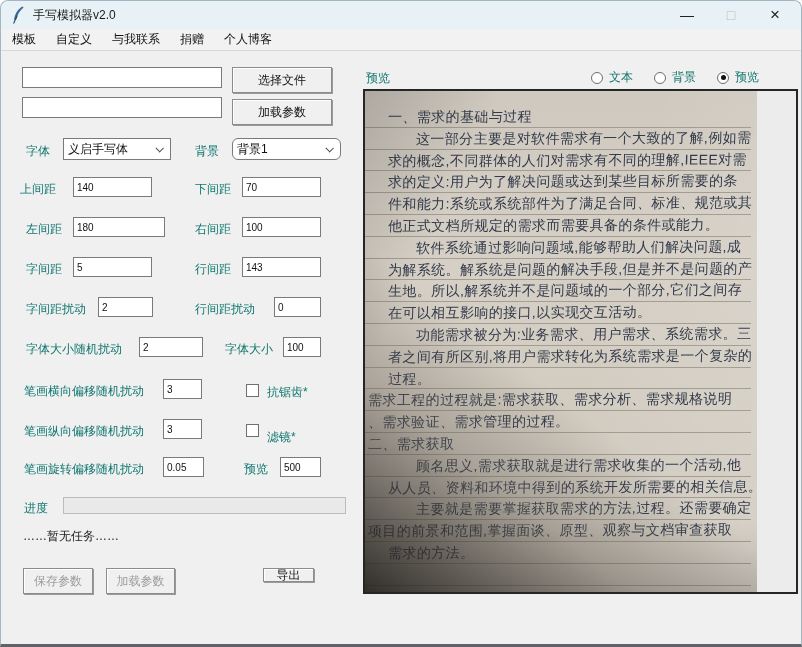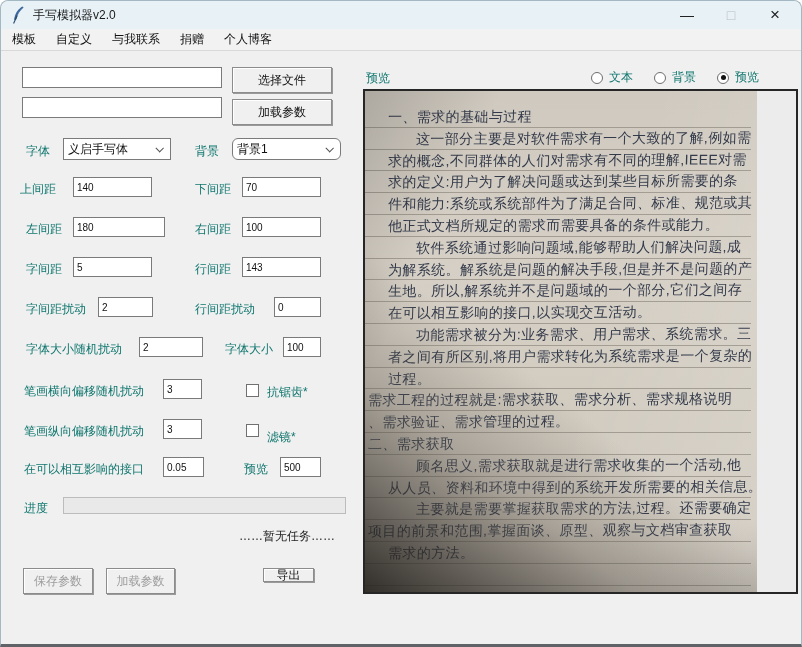--- a/index.html
+++ b/index.html
@@ -97,21 +97,21 @@
   .hw{
     position:absolute; left:0; top:15px; right:4px;
   }
   .hw-line{
     height:21.8px; line-height:21.8px; font-size:14px; letter-spacing:0.4px;
     color:#333a4a; white-space:nowrap; transform:rotate(-0.25deg) skewX(-2deg);
   }
   .hw-line.indent-body{ margin-left:23px; }
   .hw-line.indent-first{ margin-left:51px; }
   .hw-line.indent-flush{ margin-left:3px; }
-  .status-text{ font-size:12px; color:#222; text-align:right; }
+  .status-text{ font-size:12px; color:#222; text-align:left; }
 </style>
 </head>
 <body>
 
 <div class="window">
 
   <div class="titlebar">
     <span class="app-icon">
       <svg width="13" height="18" viewBox="0 0 13 18">
         <path d="M11.4 0.8 C7.2 3.2 4.2 7.6 3.4 13.6 L4.9 13.6 C6 8.6 8.4 4.6 12.2 1.6 Z" fill="#3c6db0" stroke="#27496e" stroke-width="0.5"></path>
@@ -180,21 +180,21 @@
   <span class="lbl abs" style="left:23px; top:382px;">笔画横向偏移随机扰动</span>
   <input class="tin" style="left: 162px; top: 378px; width: 39px; height: 20px;" value="3">
   <span class="checkbox" style="left:245px; top:383px;"></span>
   <span class="lbl abs" style="left:266px; top:383px;">抗锯齿*</span>
 
   <span class="lbl abs" style="left:23px; top:422px;">笔画纵向偏移随机扰动</span>
   <input class="tin" style="left: 162px; top: 418px; width: 39px; height: 20px;" value="3">
   <span class="checkbox" style="left:245px; top:423px;"></span>
   <span class="lbl abs" style="left:266px; top:428px;">滤镜*</span>
 
-  <span class="lbl abs" style="left:23px; top:460px;">在可以相互影响的接口</span>
+  <span class="lbl abs" style="left:23px; top:460px;">笔画旋转偏移随机扰动</span>
   <input class="tin" style="left: 162px; top: 456px; width: 41px; height: 20px;" value="0.05">
   <span class="lbl abs" style="left:243px; top:460px;">预览</span>
   <input class="tin" style="left: 279px; top: 456px; width: 41px; height: 20px;" value="500">
 
   <span class="lbl abs" style="left:23px; top:499px;">进度</span>
   <div class="progressbar" style="left:62px; top:496px; width:283px; height:17px;">
     <div class="progress-fill" style="width:0%;"></div>
   </div>
   <div class="status-text abs" style="left:22px; top:527px; width:312px;">……暂无任务……</div>
 

